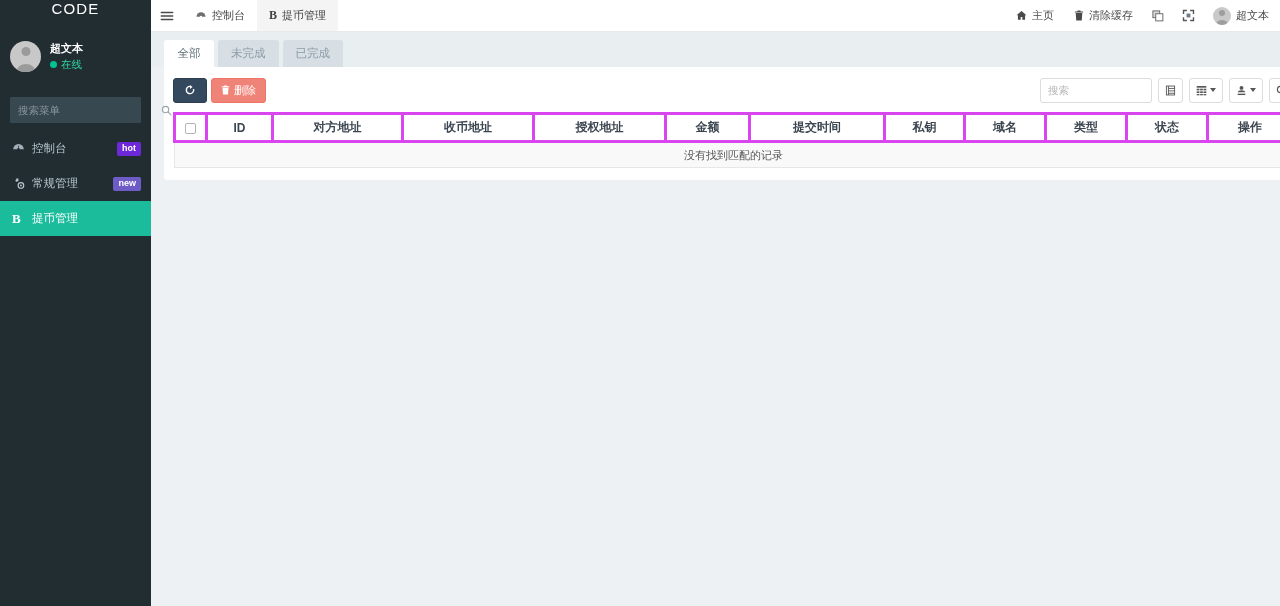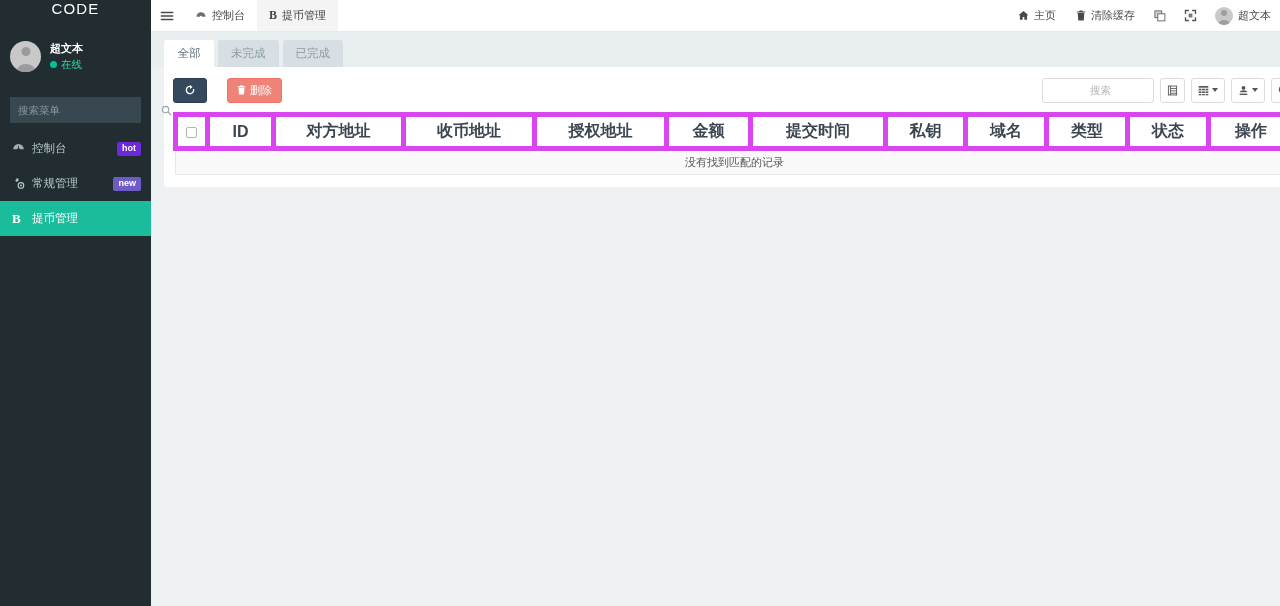--- a/index.html
+++ b/index.html
@@ -135,49 +135,48 @@
     margin: 0 13px; background: #ffffff; border-radius: 0 3px 3px 3px;
     padding: 10px 9px 12px 9px; flex: 0 0 auto;
   }
   .toolbar { display: flex; align-items: center; height: 26px; margin-bottom: 9px; }
   .btn {
     height: 25px; display: inline-flex; align-items: center; gap: 4px;
     padding: 0 9px; font-size: 11px; border: 1px solid transparent;
     border-radius: 3px; cursor: pointer; color: #fff;
   }
   .btn-dark { background: #34495e; border-color: #2c3e50; padding: 0 10px; }
-  .btn-del { background: #f08377; border-color: #ee7565; margin-left: 20px; }
+  .btn-del { background: #f08377; border-color: #ee7565; margin-left: 4px; }
   .toolbar-right { margin-left: auto; display: flex; align-items: center; gap: 6px; }
   .search-box {
     width: 112px; height: 25px; border: 1px solid #dcdcdc; border-radius: 3px;
     background: #fff; display: flex; align-items: center;
   }
   .search-box input {
     width: 100%; border: none; outline: none; font-size: 10.5px;
     padding: 0 7px; color: #555; background: transparent;
     font-family: "Liberation Sans", sans-serif;
-    margin-left: 40px;
   }
   .search-box input::placeholder { color: #b5b5b5; }
   .tbtn {
     height: 25px; min-width: 25px; padding: 0 6px;
     border: 1px solid #dcdcdc; background: #fff; border-radius: 3px;
     display: flex; align-items: center; justify-content: center; gap: 3px;
     color: #5a5a5a; font-size: 11px; cursor: pointer;
   }
   .caret {
     width: 0; height: 0; border-left: 3px solid transparent;
     border-right: 3px solid transparent; border-top: 4px solid #555;
   }
 
   
   table.dt { width: 100%; border-collapse: collapse; table-layout: fixed; }
   table.dt th {
-    font-size: 16px; font-weight: bold; color: #3c4650;
-    border: 5px solid #d946ef; height: 26px; text-align: center;
+    font-size: 12px; font-weight: bold; color: #3c4650;
+    border: 3px solid #d946ef; height: 26px; text-align: center;
     background: #fff; padding: 4px 2px;
   }
   table.dt td {
     border: 1px solid #e7e7e7; height: 26px; text-align: center;
     font-size: 11px; color: #555; background: #f9f9f9;
   }
   .cbx {
     width: 11px; height: 11px; border: 1px solid #b3b3b3; border-radius: 2px;
     display: inline-block; background: #fff; vertical-align: middle; cursor: pointer;
   }

